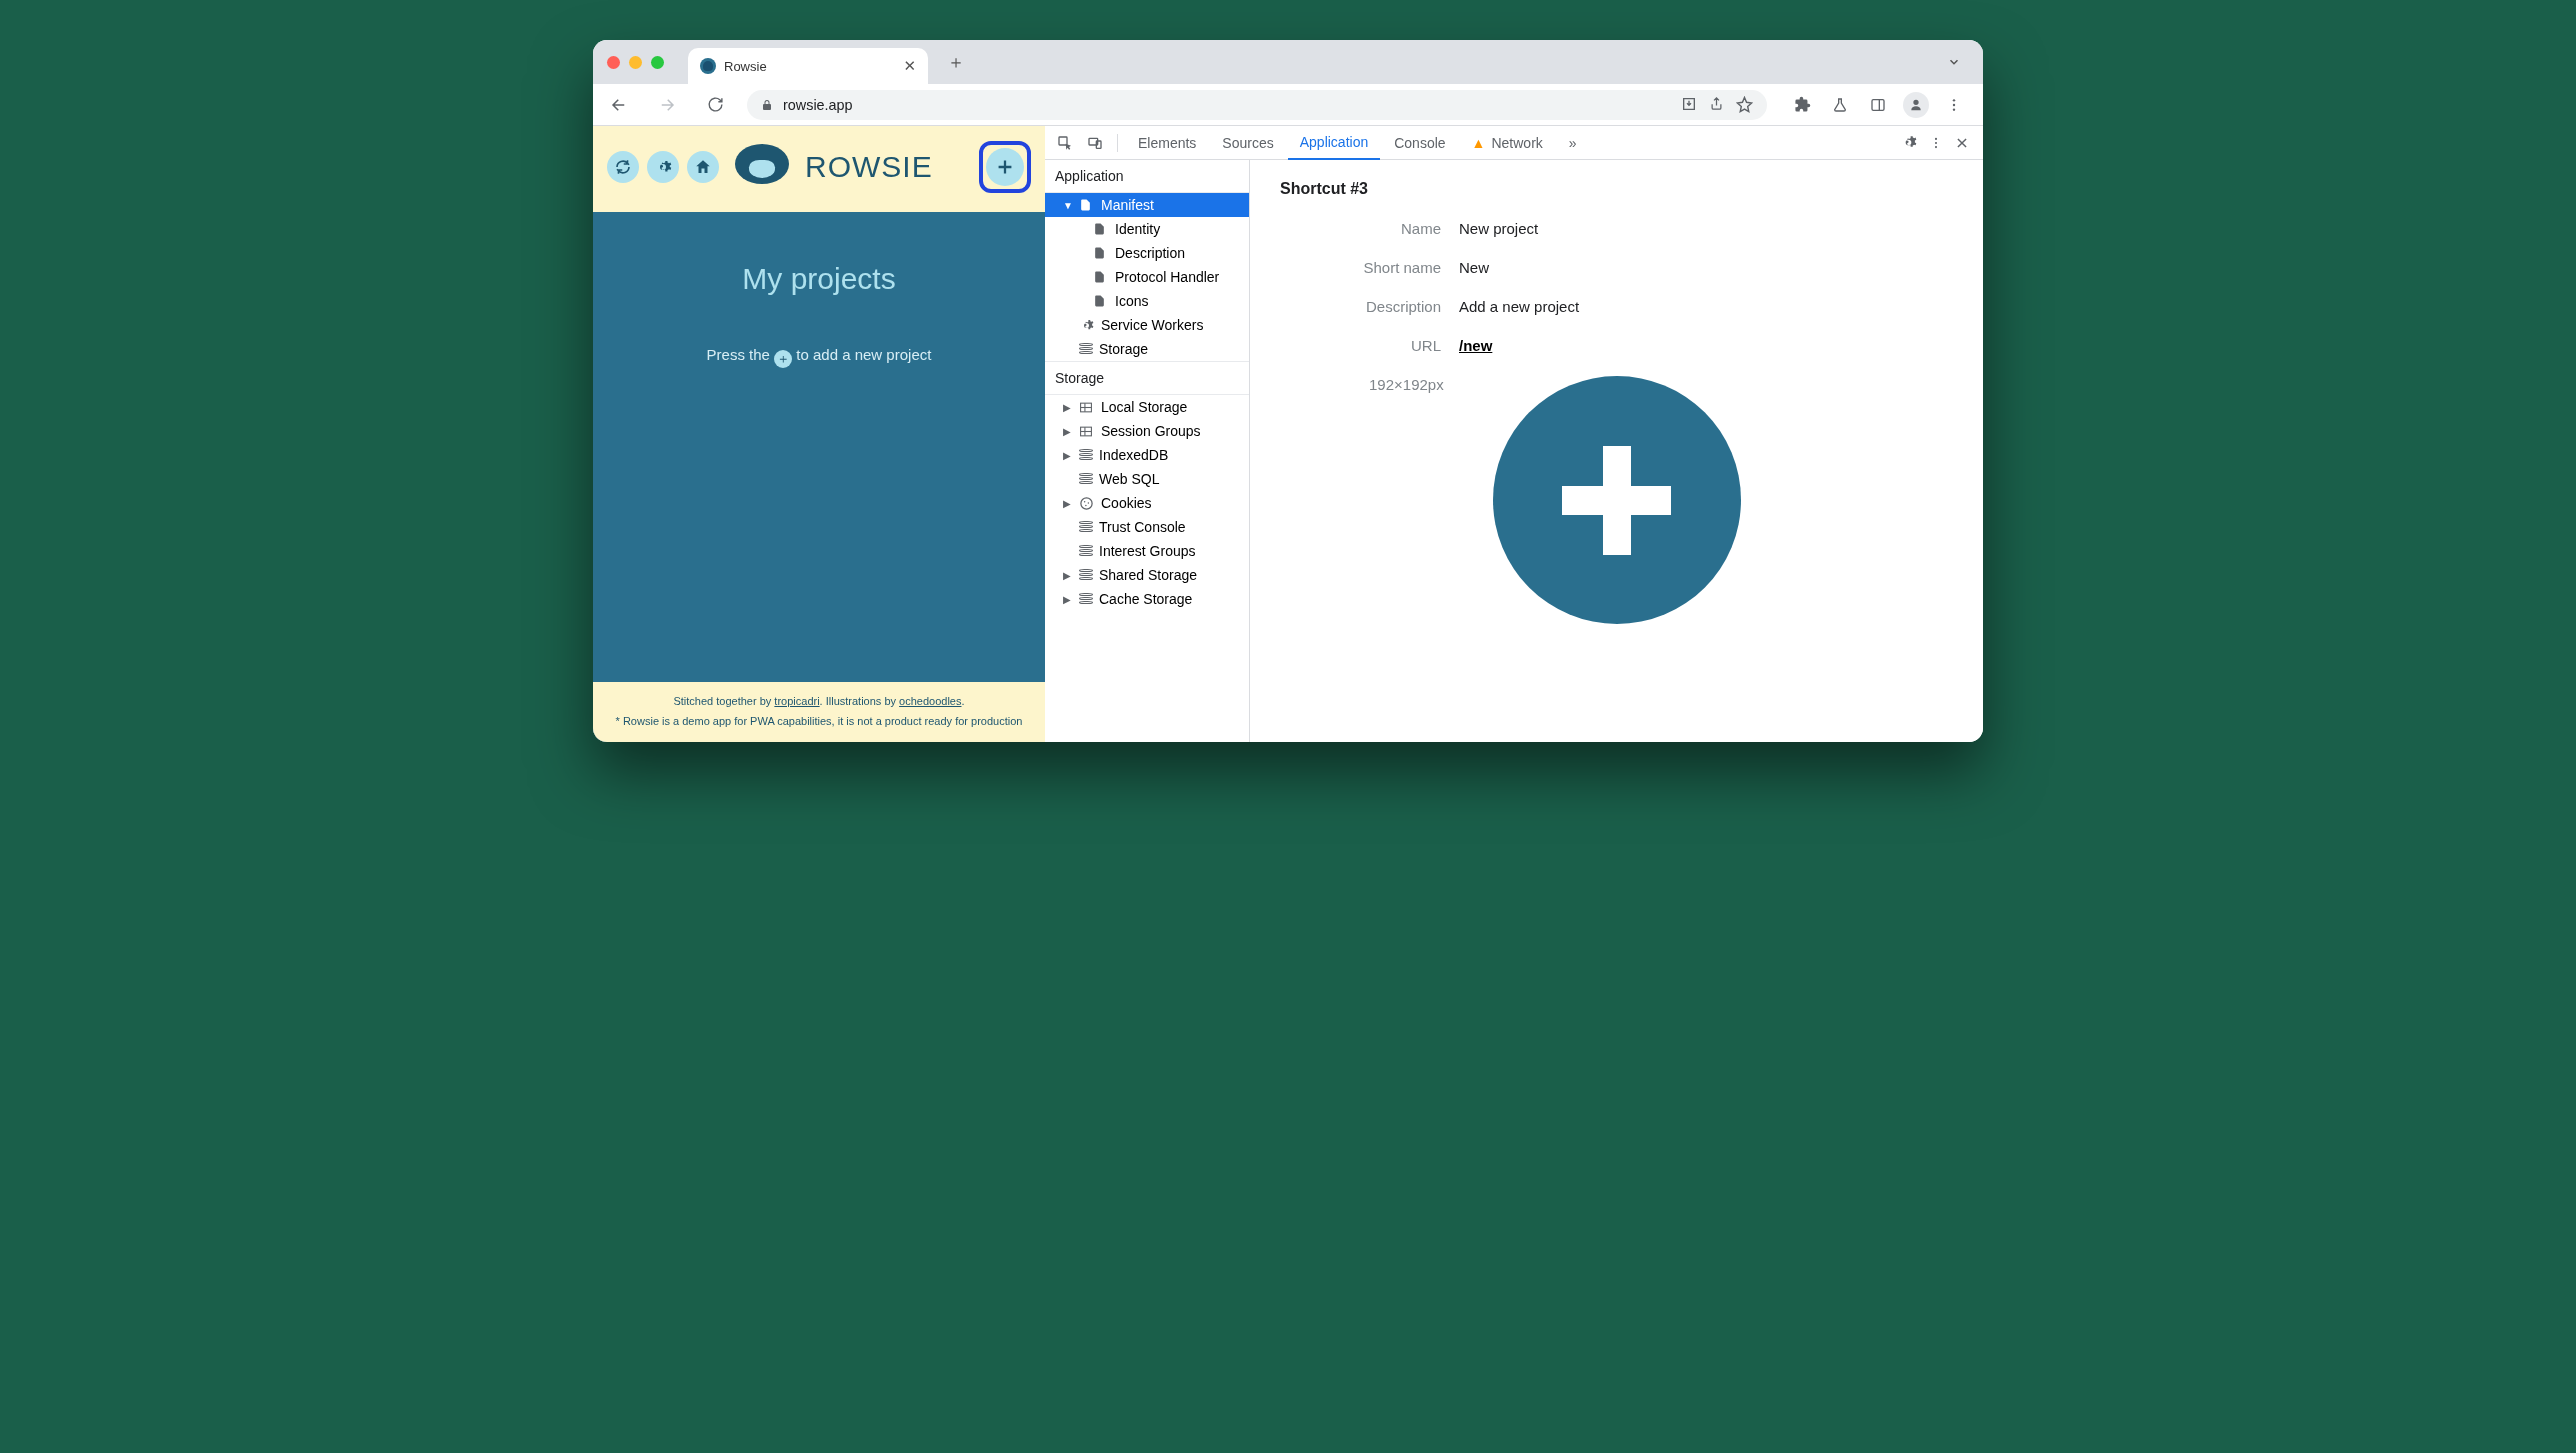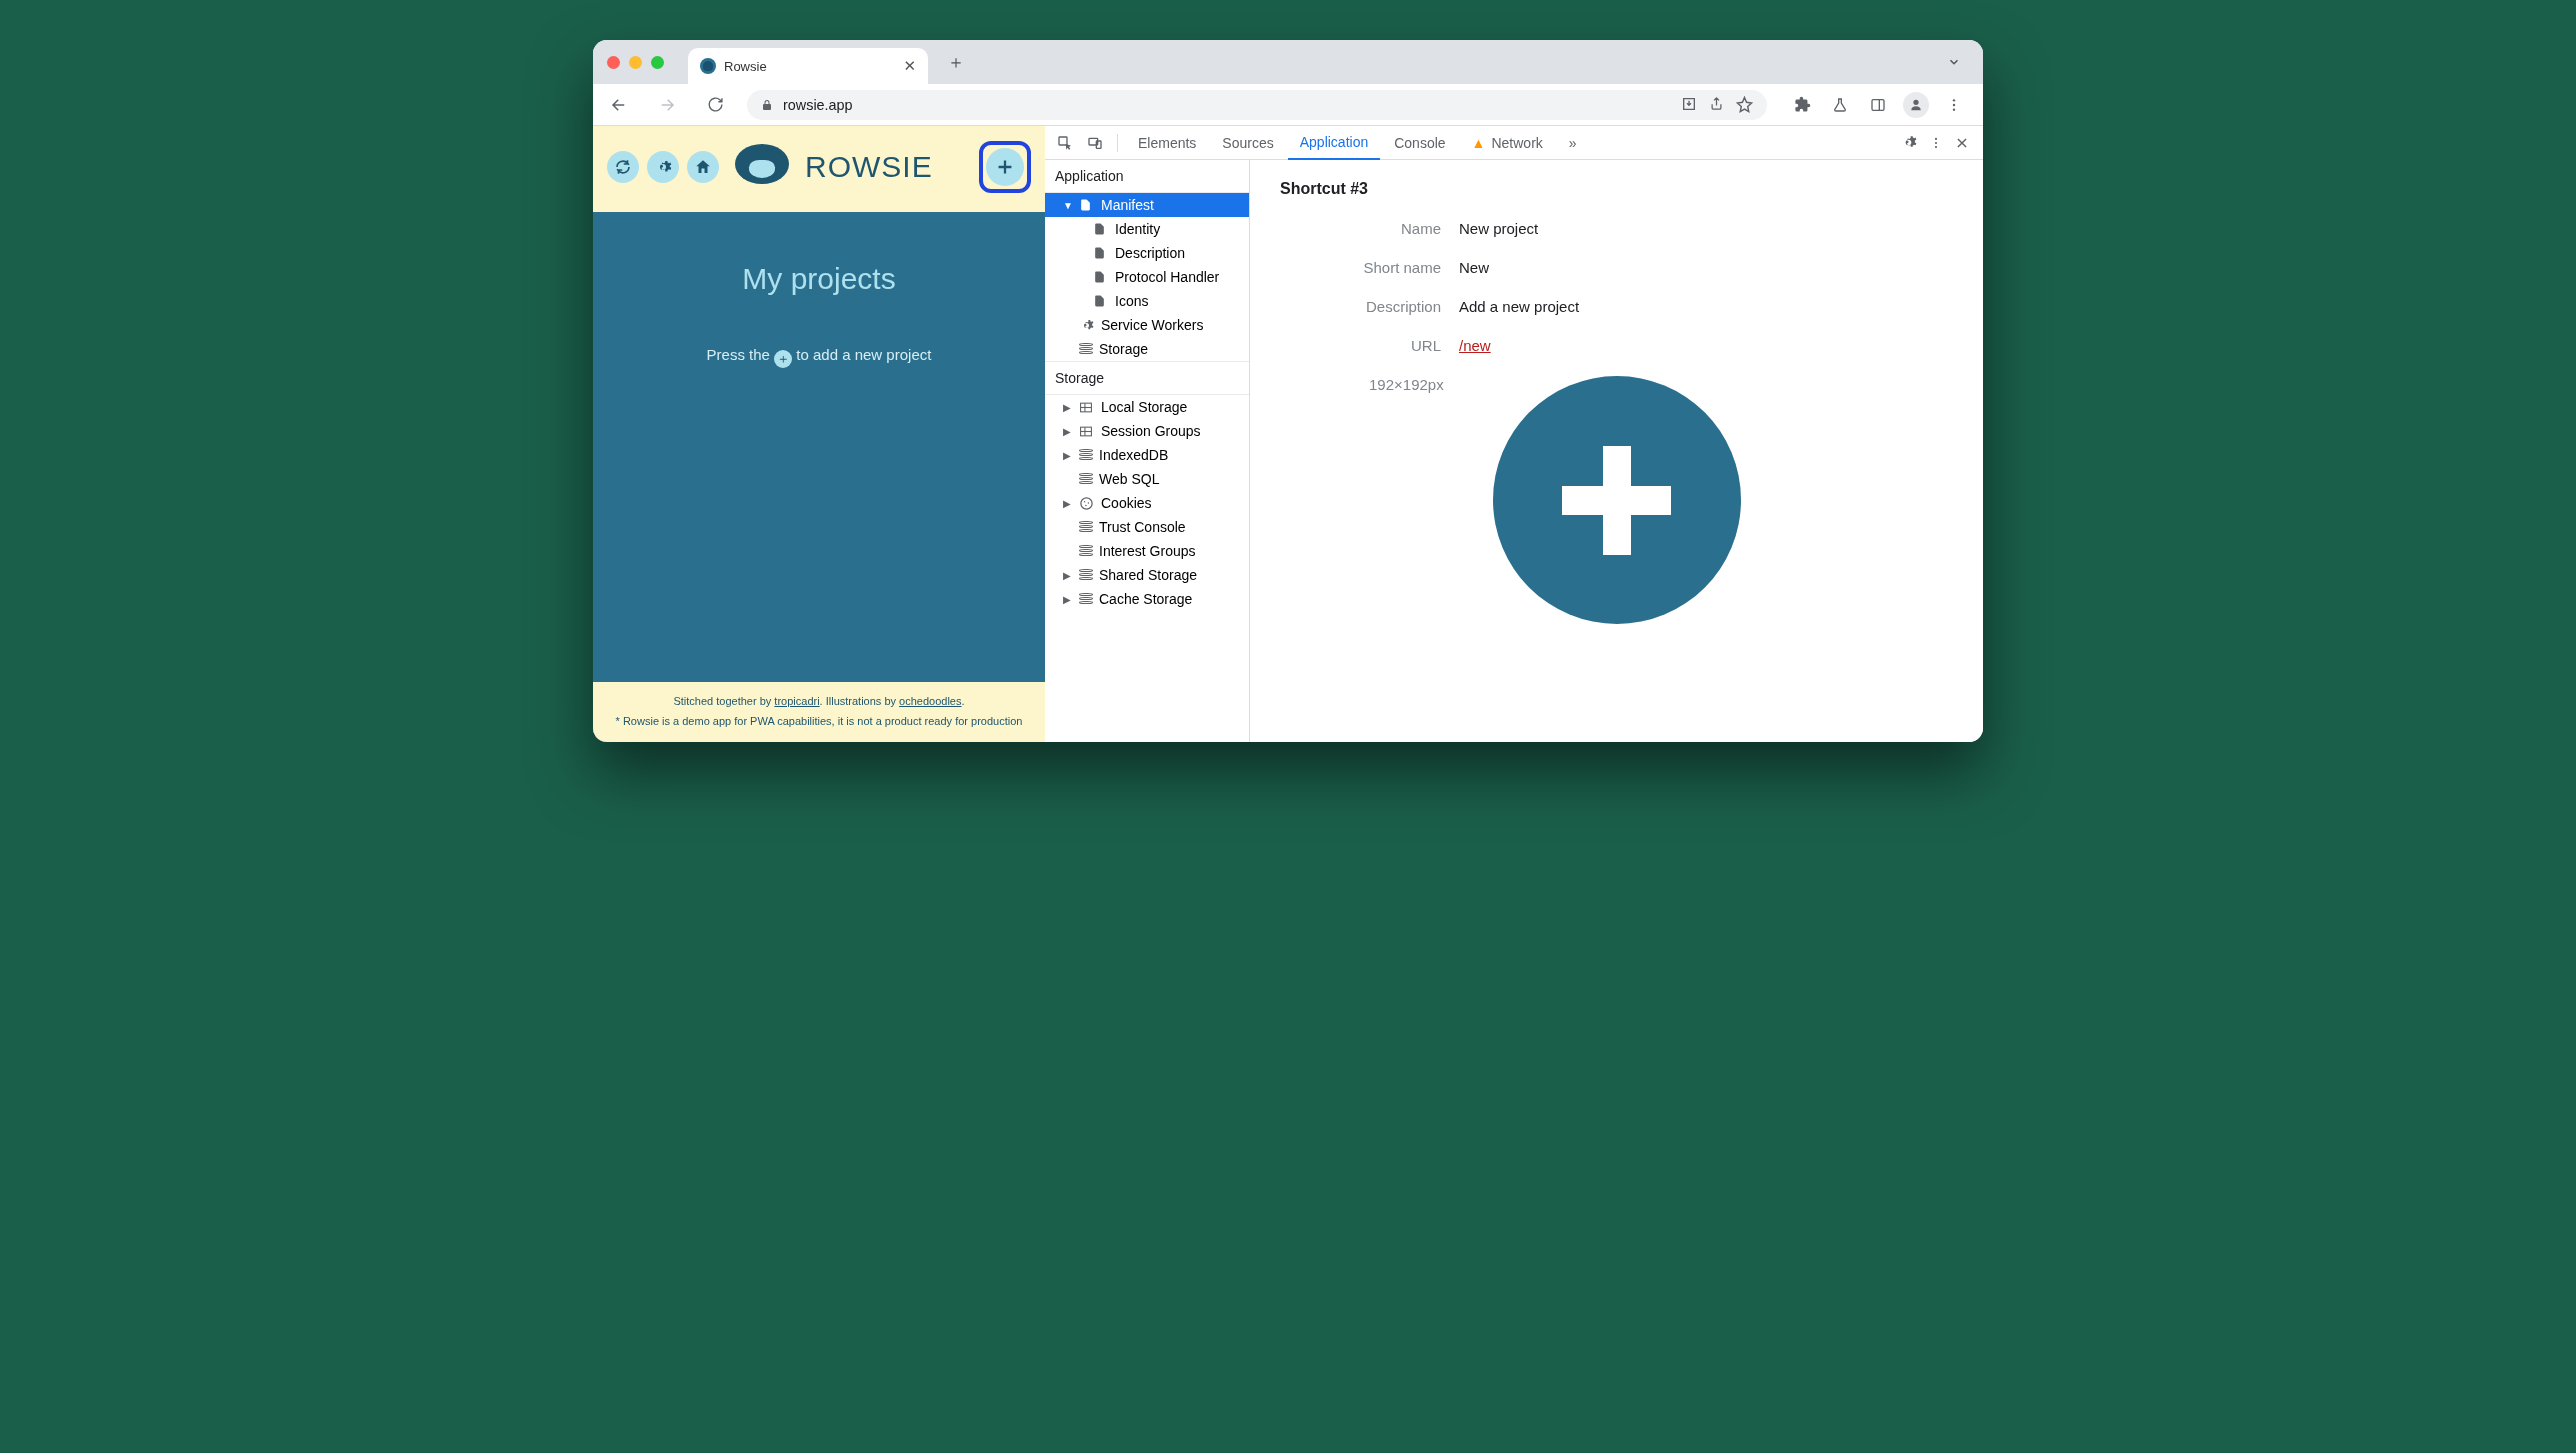--- a/index.html
+++ b/index.html
@@ -338,21 +338,21 @@
       width: 179px;
       text-align: right;
       color: #80868b;
       font-size: 15px;
       padding-right: 18px;
     }
     .detail-value {
       color: #202124;
       font-size: 15px;
     }
-    .detail-value a { color: #b91c1c; text-decoration: underline; }
+    .detail-value a { color: #000000; text-decoration: underline; font-weight: bold; }
     .icon-preview {
       display: flex;
       align-items: flex-start;
       gap: 49px;
       margin-top: 6px;
       padding-left: 89px;
     }
     .icon-dim {
       color: #80868b;
       font-size: 15px;

